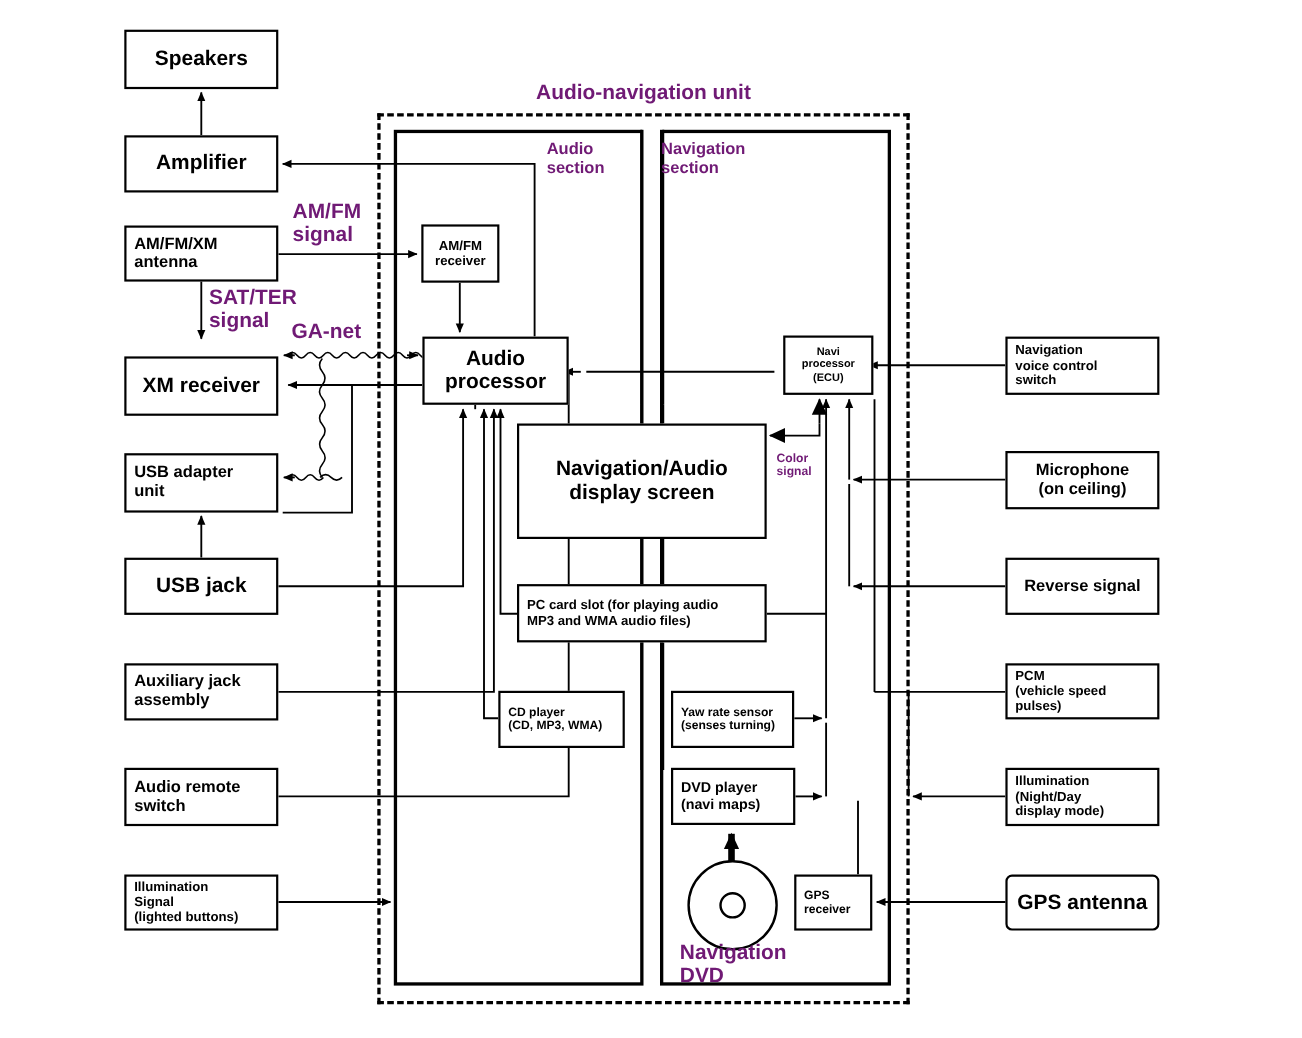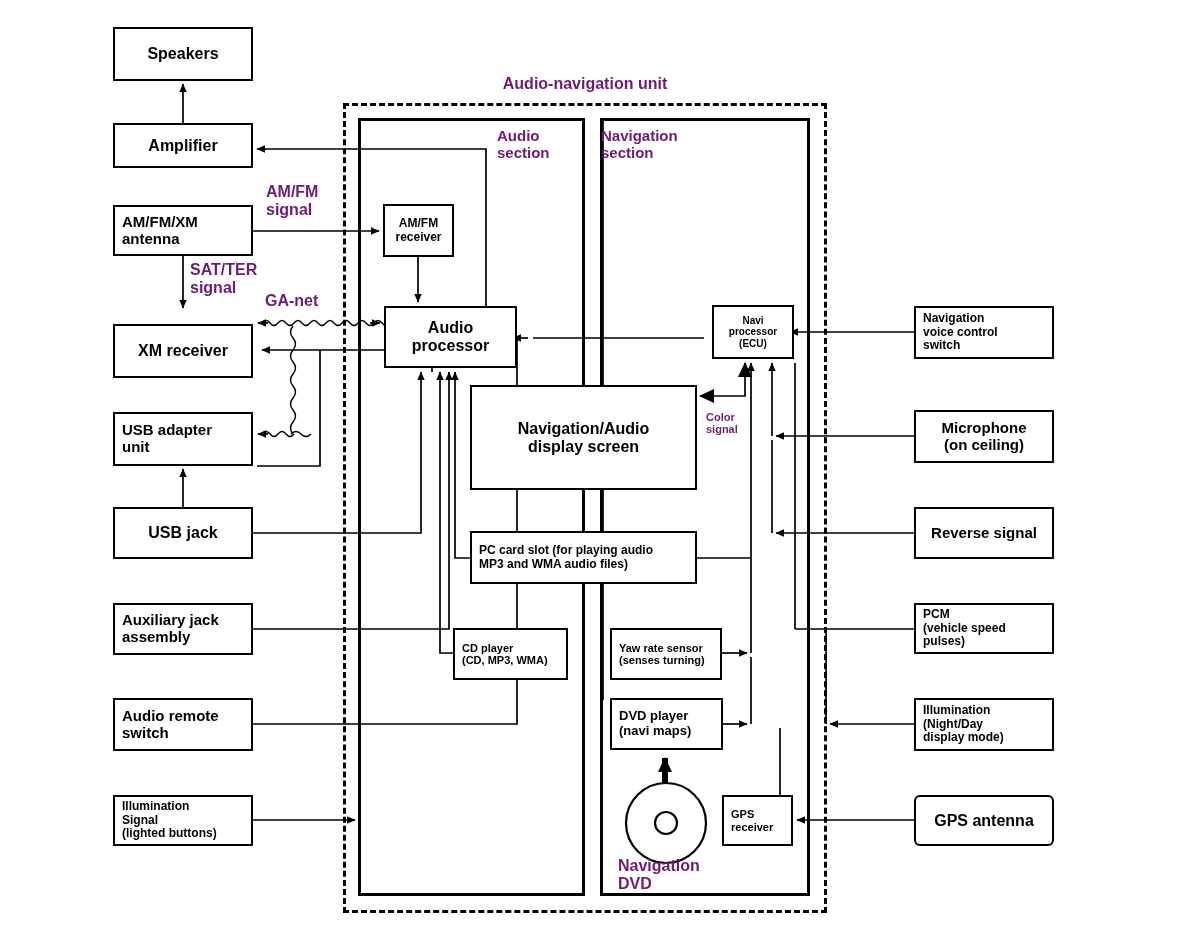--- a/index.html
+++ b/index.html
@@ -20,21 +20,21 @@
     display:flex;
     align-items:center;
     justify-content:center;
     text-align:center;
     color:#000;
     font-weight:bold;
     line-height:1.12;
     white-space:pre-line;
   }
   .box.left-align{justify-content:flex-start;text-align:left;padding-left:7px;}
-  .t16{font-size:16px;}
+  .t16{font-size:19px;}
   .t15{font-size:15px;}
   .t13{font-size:13px;}
   .t12{font-size:12px;}
   .t11{font-size:11px;}
   .t10{font-size:10px;}
 
   .freelabel{
     position:absolute;
     color:#701a75;
     font-weight:bold;
@@ -170,21 +170,21 @@
   <div class="freelabel ctr t16" style="left:420px;top:75px;width:330px;">Audio-navigation unit</div>
 
   <div class="freelabel t15" style="left:497px;top:128px;width:120px;">Audio
 section</div>
 
   <div class="freelabel t15" style="left:601px;top:128px;width:130px;">Navigation
 section</div>
 
   <div class="box t16" style="left:113px;top:27px;width:140px;height:54px;">Speakers</div>
 
-  <div class="box t16" style="left:113px;top:123px;width:140px;height:45px;">Amplifier</div>
+  <div class="box t16" style="left:113px;top:123px;width:140px;height:52px;">Amplifier</div>
 
   <div class="box left-align t15" style="left:113px;top:205px;width:140px;height:51px;">AM/FM/XM
 antenna</div>
 
   <div class="box t16" style="left:113px;top:312px;width:140px;height:54px;margin-top:12px;">XM receiver</div>
 
   <div class="box left-align t15" style="left:113px;top:412px;width:140px;height:54px;">USB adapter
 unit</div>
 
   <div class="box t16" style="left:113px;top:507px;width:140px;height:52px;">USB jack</div>

